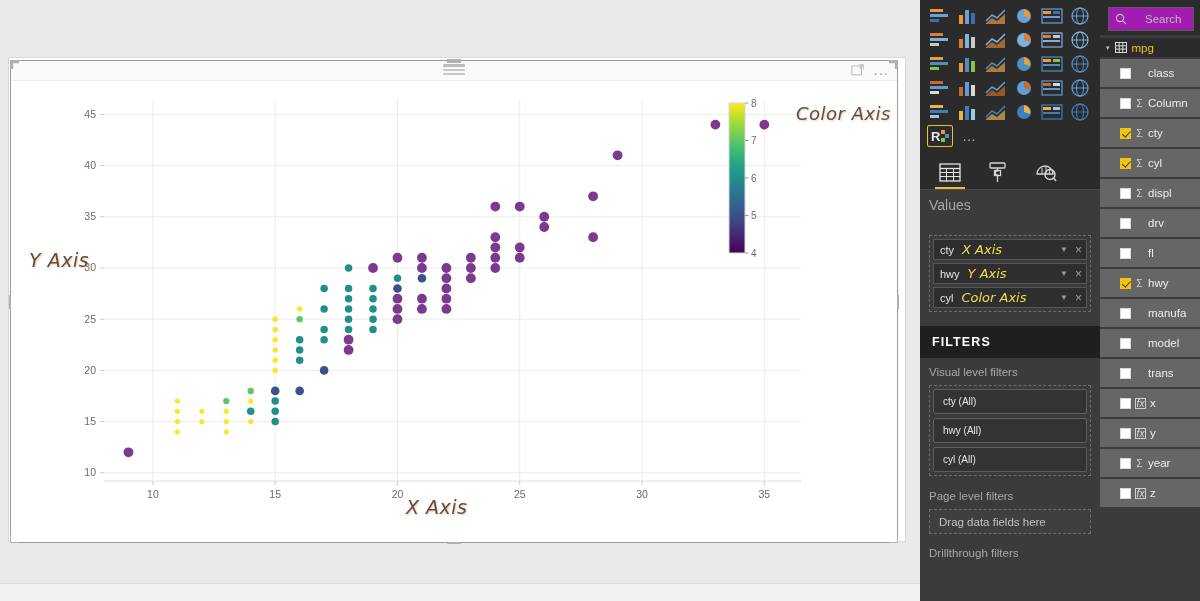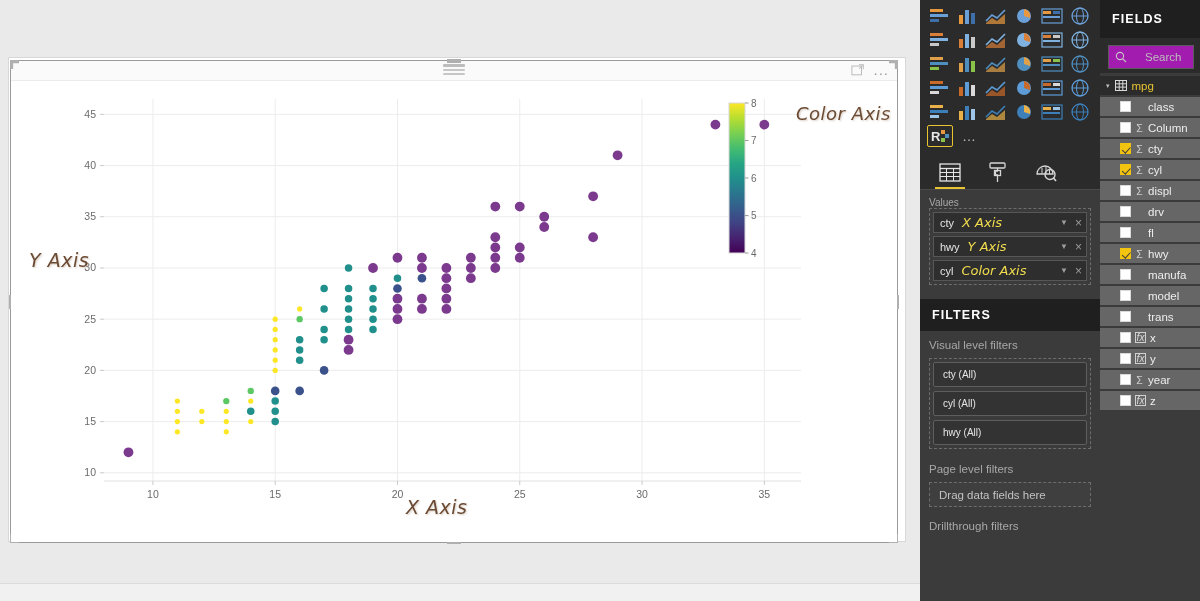--- a/index.html
+++ b/index.html
@@ -144,21 +144,21 @@
     width: 48px; height: 34px;
     display: flex; align-items: center; justify-content: center;
     position: relative;
   }
   .viz-tab.active::after {
     content: ""; position: absolute; bottom: 0; left: 9px; right: 9px;
     height: 2.5px; background: #e8c432;
   }
 
   .wells { padding: 7px 9px 6px 9px; background: #3b3b3b; }
-  .wells-label { color: #a8a8a8; font-size: 10px; margin-bottom: 0; }
+  .wells-label { color: #a8a8a8; font-size: 14px; margin-bottom: 22px; }
   .well-group { border: 1px dashed #6d6d6d; padding: 3px; }
   .well {
     display: flex; align-items: center;
     height: 21px; background: #2e2e2e;
     border: 1px solid #575757;
     margin-bottom: 3px; padding: 0 4px 0 6px;
   }
   .well:last-child { margin-bottom: 0; }
   .well-name { color: #e4e4e4; font-size: 11px; white-space: nowrap; }
   .well-annot {
@@ -206,21 +206,21 @@
   .table-row {
     display: flex; align-items: center; gap: 5px;
     height: 19px; padding-left: 6px; background: #2b2b2b;
     margin-top: 3px;
   }
   .tbl-caret { color: #bdbdbd; font-size: 7px; }
   .tbl-name { color: #e8c432; font-size: 11.5px; }
 
   .field-row {
     display: flex; align-items: center;
-    height: 19px; background: #666666;
+    height: 28px; background: #666666;
     margin-top: 2px; padding-left: 20px; gap: 4px;
   }
   .chk {
     width: 11px; height: 11px; background: #ffffff;
     border: 1px solid #d9d9d9; flex: none;
     position: relative;
   }
   .chk.on { background: #f2c40f; border-color: #f2c40f; }
   .chk.on::after {
     content: ""; position: absolute; left: 2.5px; top: 0.5px;
@@ -671,33 +671,30 @@
       </div>
     </div>
 
     <div class="filters-title-bar">
       <span class="pane-title">FILTERS</span>
     </div>
     <div class="filters-body">
       <div class="filter-section-label">Visual level filters</div>
       <div class="filter-group">
         <div class="filter-card">cty  (All)</div>
+        <div class="filter-card">hwy  (All)</div>
         <div class="filter-card">cyl  (All)</div>
-        <div class="filter-card">hwy  (All)</div>
       </div>
       <div class="filter-section-label" style="margin-top:14px;">Page level filters</div>
       <div class="filter-drop">Drag data fields here</div>
       <div class="filter-section-label" style="margin-top:13px;">Drillthrough filters</div>
     </div>
   </div>
 
   <div class="fields-pane">
-    <div class="pane-title-bar">
-      <span class="pane-title">FIELDS</span>
-    </div>
     <div class="search-wrap">
       <div class="search-box">
         <svg width="12" height="12" viewBox="0 0 12 12">
           <circle cx="5" cy="5" r="3.6" fill="none" stroke="#c8c8c8" stroke-width="1.1"></circle>
           <line x1="7.8" y1="7.8" x2="11" y2="11" stroke="#c8c8c8" stroke-width="1.1"></line>
         </svg>
         <span class="search-txt">Search</span>
       </div>
     </div>
 

